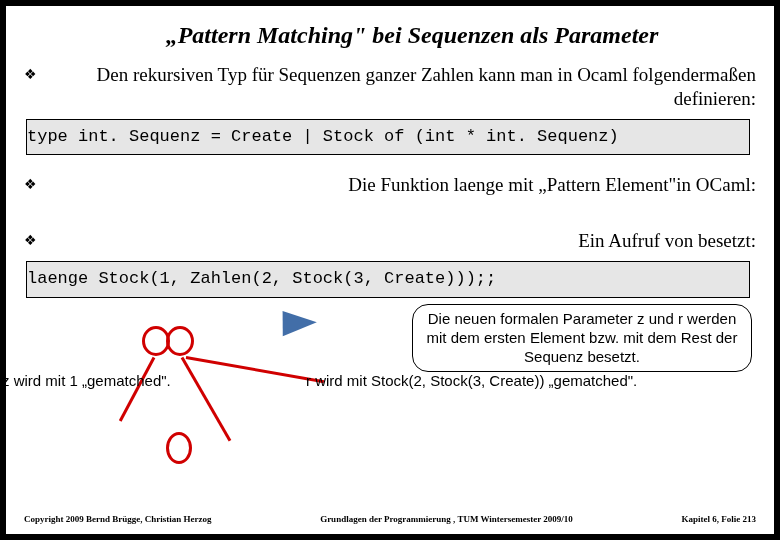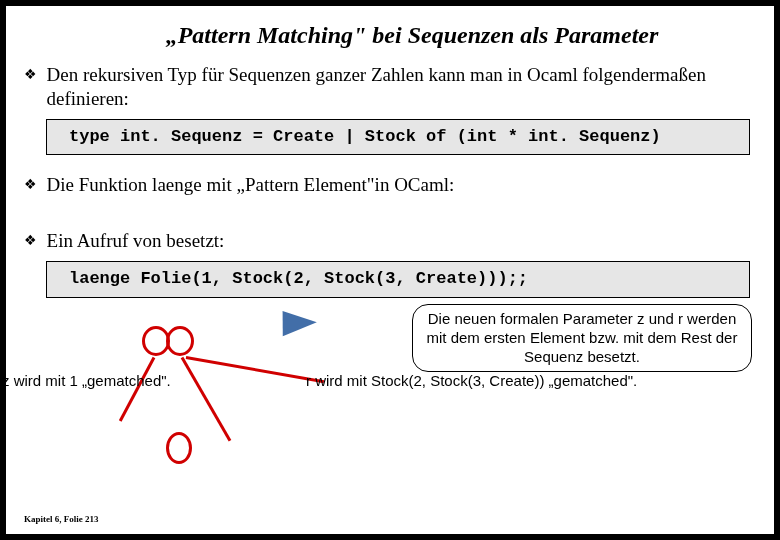--- a/index.html
+++ b/index.html
@@ -29,29 +29,29 @@
     align-items: flex-start;
     gap: 10px;
     margin: 6px 4px 8px 4px;
     font-size: 19px;
   }
   .bullet-mark {
     font-size: 14px;
     line-height: 24px;
     flex: 0 0 auto;
   }
-  .bullet-text { flex: 1; line-height: 1.25; }
+  .bullet-text { flex: 1; line-height: 1.25; text-align: right; }
   .codebox {
     border: 1.5px solid #000;
     background: #e6e6e6;
     font-family: "Courier New", monospace;
-    font-weight: bold;
+    font-weight: normal;
     font-size: 17px;
-    padding: 6px 22px;
-    margin: 0 10px 4px 26px;
+    padding: 6px 0;
+    margin: 0 10px 4px 6px;
     white-space: pre;
     line-height: 1.35;
     position: relative;
   }
   .callout {
     position: absolute;
     right: 22px;
     top: 256px;
     width: 340px;
     background: #fff;
@@ -127,34 +127,36 @@
     <span class="bullet-mark">❖</span>
     <span class="bullet-text">Die Funktion laenge mit „Pattern Element"in OCaml:</span>
   </div>
 
 
   <div class="bullet-row" style="margin-top:32px">
     <span class="bullet-mark">❖</span>
     <span class="bullet-text">Ein Aufruf von besetzt:</span>
   </div>
 
-  <div class="codebox">laenge Folie(1, Stock(2, Stock(3, Create)));;</div>
+  <div class="codebox">laenge Stock(1, Zahlen(2, Stock(3, Create)));;</div>
 
   <div class="callout-tail"></div>
   <div class="callout">Die neuen formalen Parameter z und r werden mit dem ersten Element bzw. mit dem Rest der Sequenz besetzt.</div>
 
   <div class="red-ellipse" style="left:136px; top:320px; width:28px; height:30px;"></div>
   <div class="red-ellipse" style="left:160px; top:320px; width:28px; height:30px;"></div>
 
   <div class="red-ellipse" style="left:160px; top:426px; width:26px; height:32px;"></div>
 
   <div class="red-line" style="left:148px; top:350px; width:72px; transform:rotate(118deg);"></div>
   <div class="red-line" style="left:176px; top:350px; width:96px; transform:rotate(60deg);"></div>
   <div class="red-line" style="left:180px; top:350px; width:140px; transform:rotate(10deg);"></div>
 
   <div class="note" style="left:-4px; top:366px;">z wird mit 1 „gematched".</div>
   <div class="note" style="left:300px; top:366px;">r wird mit Stock(2, Stock(3, Create)) „gematched".</div>
 
   <div class="footer">
+    <span>Copyright 2009 Bernd Brügge, Christian Herzog</span>
+    <span class="mid">Grundlagen der Programmierung ,   TUM Wintersemester 2009/10</span>
     <span>Kapitel 6, Folie 213</span>
   </div>
 
 </div>
 
 </body></html>

